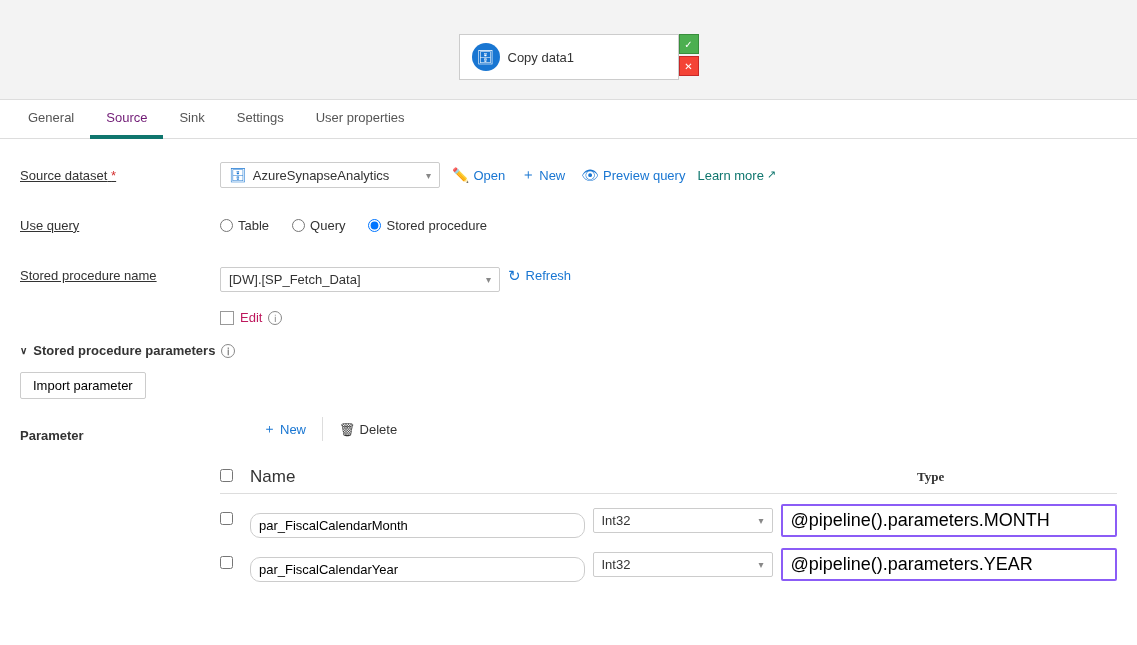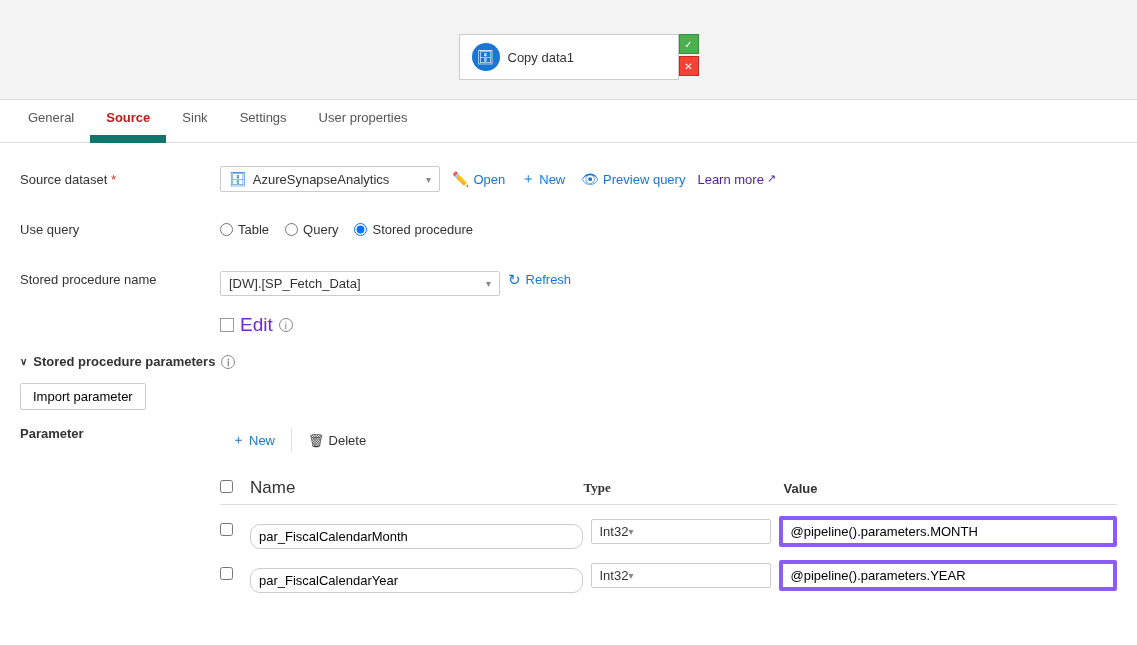--- a/index.html
+++ b/index.html
@@ -77,42 +77,43 @@
     }
     .tab {
       padding: 10px 16px;
       cursor: pointer;
       font-size: 13px;
       color: #555;
       border-bottom: 2px solid transparent;
       margin-bottom: -1px;
     }
     .tab.active {
-      color: #b91c1c;
-      font-weight: 700;
-      border-bottom: 8px solid #0f766e;
+      color: #701a75;
+      font-weight: 400;
+      border-bottom: 4px solid #0f766e;
     }
 
     
     .content {
       padding: 20px 20px;
     }
 
     
     .form-row {
       display: flex;
       align-items: center;
       margin-bottom: 18px;
       min-height: 32px;
     }
     .form-label {
       width: 200px;
       font-size: 13px;
       color: #333;
       flex-shrink: 0;
+      text-decoration: underline;
     }
     .form-label .required { color: #d32f2f; }
     .form-controls {
       display: flex;
       align-items: center;
       flex-wrap: wrap;
       gap: 8px;
     }
 
     
@@ -149,21 +150,21 @@
       padding: 2px 4px;
       background: none;
       border: none;
     }
     .toolbar-btn .icon { font-size: 14px; }
 
     
     .radio-group {
       display: flex;
       align-items: center;
-      gap: 16px;
+      gap: 23px;
     }
     .radio-item {
       display: flex;
       align-items: center;
       gap: 5px;
       cursor: pointer;
     }
     .radio-item input[type=radio] { cursor: pointer; }
 
     
@@ -206,22 +207,22 @@
       margin-left: 200px;
       margin-bottom: 18px;
     }
     .edit-checkbox {
       width: 14px; height: 14px;
       border: 1px solid #999;
       background: #fff;
       cursor: pointer;
     }
     .edit-label {
-      font-size: 19px;
-      color: #6d28d9;
+      font-size: 13px;
+      color: #be185d;
     }
     .info-icon {
       width: 14px; height: 14px;
       border-radius: 50%;
       border: 1px solid #888;
       color: #888;
       font-size: 10px;
       display: flex; align-items: center; justify-content: center;
       cursor: help;
     }
@@ -246,21 +247,23 @@
       padding: 5px 12px;
       font-size: 13px;
       cursor: pointer;
       margin-bottom: 16px;
       border-radius: 2px;
     }
 
     
     .param-row {
       display: flex;
+      align-items: center;
       margin-bottom: 12px;
+      gap: 31px;
     }
     .param-label {
       width: 200px;
       font-size: 13px;
       color: #333;
       flex-shrink: 0;
       font-weight: 600;
     }
 
     
@@ -338,39 +341,40 @@
     .param-type-select {
       width: 180px;
       border: 1px solid #ccc;
       padding: 4px 8px;
       font-size: 13px;
       border-radius: 2px;
       margin-right: 8px;
       background: #fff;
       display: flex;
       align-items: center;
+      justify-content: space-between;
       cursor: pointer;
     }
     .param-type-select .chevron { font-size: 10px; color: #888; }
     .param-value-input {
       flex: 1;
-      border: 4px solid #8b5cf6;
+      border: 2px solid #8b5cf6;
       padding: 4px 8px;
-      font-size: 13px;
+      font-size: 18px;
       border-radius: 2px;
       background: #fff;
     }
     .header-checkbox-wrapper {
       width: 30px;
       flex-shrink: 0;
     }
 
     
     .learn-more {
-      color: #4c1d95;
+      color: #0f766e;
       font-size: 13px;
       cursor: pointer;
       text-decoration: none;
       display: flex;
       align-items: flex-start;
       gap: 3px;
     }
     .ext-icon { font-size: 11px; }
   </style>
 </head>
@@ -505,21 +509,20 @@
 
   
   <div class="param-table">
 
     <div class="param-table-header">
       <div class="header-checkbox-wrapper">
         <input type="checkbox" style="">
       </div>
       <div class="col-name">Name</div>
       <div class="col-type">Type</div>
-      <div class="col-value">Value</div>
     </div>
 
     <div class="param-table-row">
       <div class="param-checkbox">
         <input type="checkbox" style="">
       </div>
       <input class="param-name-input" type="text" value="par_FiscalCalendarMonth" readonly="" style="">
       <div class="param-type-select">
         <span>Int32</span>
         <span class="chevron">▾</span>

